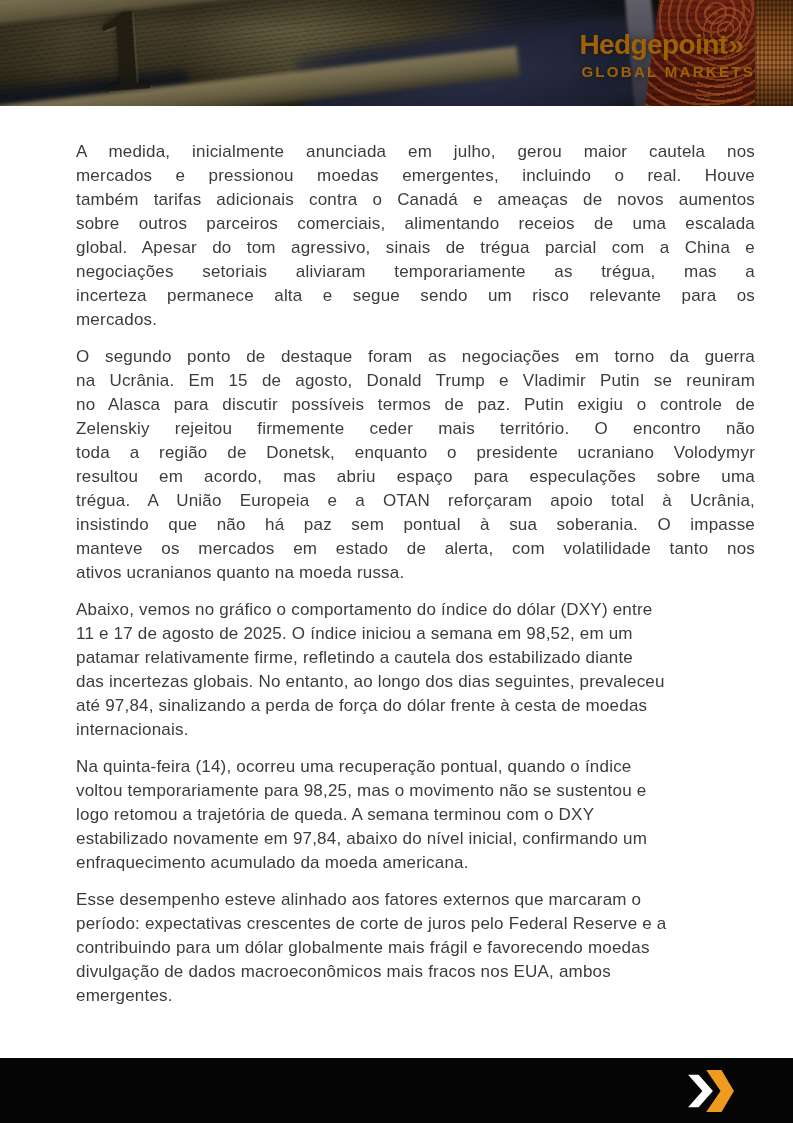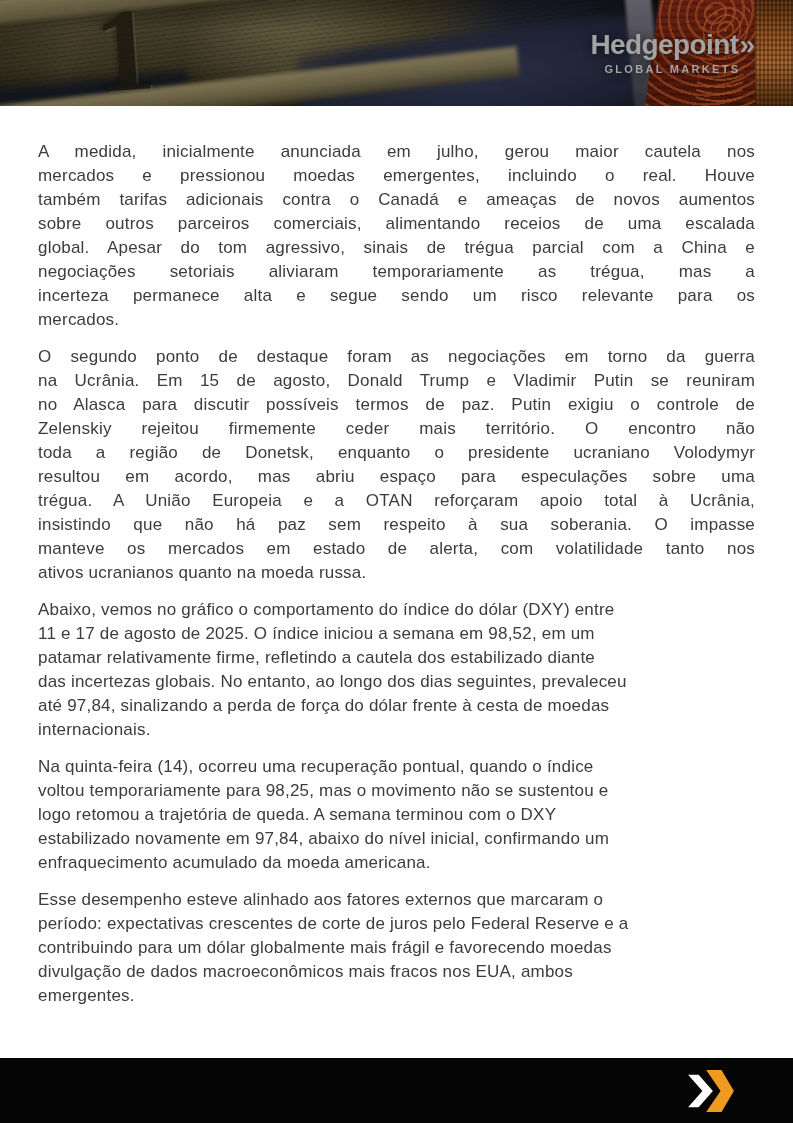--- a/index.html
+++ b/index.html
@@ -52,29 +52,29 @@
     background:repeating-radial-gradient(circle at 50% 25%, #a14c22 0 1.8px, rgba(0,0,0,0) 1.8px 7px);
     transform:skewX(-6deg); border-radius:6px; }
   .ph-orange-fabric { position:absolute; right:-4px; top:0; width:42px; height:106px;
     background:
       repeating-linear-gradient(90deg, rgba(0,0,0,.28) 0 2px, rgba(0,0,0,0) 2px 4px),
       repeating-linear-gradient(0deg, rgba(0,0,0,.22) 0 2px, rgba(0,0,0,0) 2px 5px),
       linear-gradient(to bottom, #5f3312, #9c5a24 35%, #ab6730 60%, #55300f);
   }
 
   
-  .brand { position:absolute; top:31px; right:38px; text-align:left; color:#a3a3a3;
+  .brand { position:absolute; top:31px; right:38px; text-align:left; color:#a16207;
     text-shadow:0 1px 8px rgba(0,0,0,.55); }
   .brand-row { display:flex; align-items:baseline; }
   .brand-name { font-size:28px; font-weight:bold; letter-spacing:-.6px; line-height:1; }
   .brand-chev { font-size:28px; font-weight:bold; line-height:1; margin-left:1px; }
-  .brand-tagline { font-size:11px; font-weight:bold; letter-spacing:2.3px; margin-top:4px; margin-left:14px; }
+  .brand-tagline { font-size:15px; font-weight:bold; letter-spacing:2.3px; margin-top:4px; margin-left:2px; }
 
   
-  .content { padding:34px 38px 0 38px; color:#3c3c3b; }
+  .content { padding:34px 38px 0 38px; color:#3c3c3b;margin-left:38px; }
   .para { margin:0 0 13px 0; font-size:17px; line-height:24px; letter-spacing:.2px; font-weight:400; }
   .line { display:block; min-height:24px; white-space:normal; }
   .just { text-align:justify; text-align-last:justify; -moz-text-align-last:justify; }
 
   
   .footbar { position:absolute; left:0; bottom:0; width:793px; height:65px; background:#050505; }
   .foot-logo { position:absolute; right:59px; top:12px; width:46px; height:42px; }
 </style>
 </head>
 <body>
@@ -116,21 +116,21 @@
           <span class="line">mercados.</span>
         </p>
         <p class="para">
           <span class="line just">O segundo ponto de destaque foram as negociações em torno da guerra</span>
           <span class="line just">na Ucrânia. Em 15 de agosto, Donald Trump e Vladimir Putin se reuniram</span>
           <span class="line just">no Alasca para discutir possíveis termos de paz. Putin exigiu o controle de</span>
           <span class="line just">Zelenskiy rejeitou firmemente ceder mais território. O encontro não</span>
           <span class="line just">toda a região de Donetsk, enquanto o presidente ucraniano Volodymyr</span>
           <span class="line just">resultou em acordo, mas abriu espaço para especulações sobre uma</span>
           <span class="line just">trégua. A União Europeia e a OTAN reforçaram apoio total à Ucrânia,</span>
-          <span class="line just">insistindo que não há paz sem respeito à sua soberania. O impasse</span>
+          <span class="line just">insistindo que não há paz sem pontual à sua soberania. O impasse</span>
           <span class="line just">manteve os mercados em estado de alerta, com volatilidade tanto nos</span>
           <span class="line">ativos ucranianos quanto na moeda russa.</span>
         </p>
         <p class="para">
           <span class="line">Abaixo, vemos no gráfico o comportamento do índice do dólar (DXY) entre</span>
           <span class="line">11 e 17 de agosto de 2025. O índice iniciou a semana em 98,52, em um</span>
           <span class="line">patamar relativamente firme, refletindo a cautela dos estabilizado diante</span>
           <span class="line">das incertezas globais. No entanto, ao longo dos dias seguintes, prevaleceu</span>
           <span class="line">até 97,84, sinalizando a perda de força do dólar frente à cesta de moedas</span>
           <span class="line">internacionais.</span>

